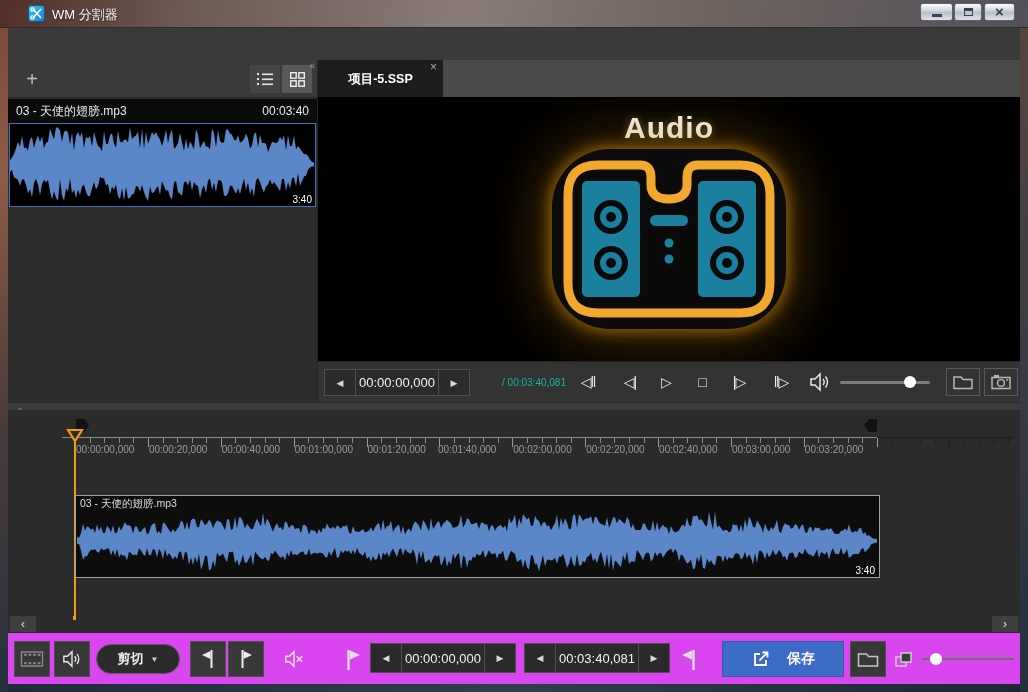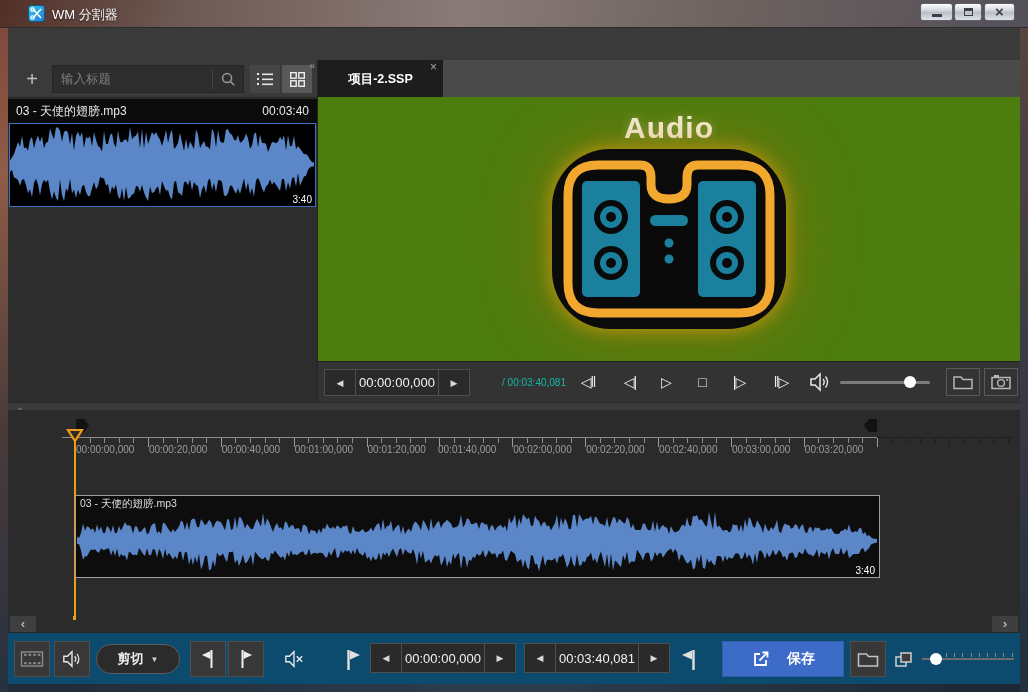--- a/index.html
+++ b/index.html
@@ -52,21 +52,21 @@
   #item-title{color:#e9e9e9;font-size:12px;margin-left:8px;flex:1;}
   #item-dur{color:#e9e9e9;font-size:12px;margin-right:8px;}
   #thumb{left:1px;top:63px;width:307px;height:84px;background:#000;border:1px solid #3f6fbf;}
   #thumb-time{right:3px;bottom:1px;color:#fff;font-size:10px;text-shadow:0 0 2px #000;}
 
   
   #tabstrip{left:318px;top:60px;width:702px;height:37px;background:#4a4a4a;}
   #tab-active{left:0;top:0;width:125px;height:37px;background:#1d1d1d;}
   #tab-label{width:100%;text-align:center;top:11px;color:#fff;font-size:12.5px;font-weight:bold;}
   #tab-close{right:6px;top:0px;color:#a8a8a8;font-size:12px;}
-  #preview{left:318px;top:97px;width:702px;height:264px;background:#4d7c0f;overflow:hidden;}
+  #preview{left:318px;top:97px;width:702px;height:264px;background:#000000;overflow:hidden;}
   #audio-caption{left:0;top:14px;width:702px;text-align:center;color:#f7f2de;font-size:30px;font-weight:bold;
     letter-spacing:1px;text-shadow:0 0 8px rgba(255,250,220,.35);}
   #audio-logo{left:234px;top:52px;width:234px;height:180px;background:#0b0b0b;border-radius:58px;
     box-shadow:0 0 16px 3px rgba(240,160,20,.55),0 0 55px 20px rgba(190,115,0,.26);}
 
   
   #transport{left:318px;top:361px;width:702px;height:41px;background:#333;border-top:1px solid #232323;}
   .stepper{background:#2a2a2a;border:1px solid #4f4f4f;display:flex;align-items:stretch;}
   .stepper .arr{width:30px;display:flex;align-items:center;justify-content:center;color:#d8d8d8;font-size:9px;}
   .stepper .sep{width:1px;background:#4f4f4f;}
@@ -91,21 +91,21 @@
   .tick{position:absolute;width:1px;background:#8a8a8a;}
   .rlabel{position:absolute;top:33px;color:#9c9c9c;font-size:10px;white-space:nowrap;}
   #clip{left:67px;top:84px;width:805px;height:83px;background:#0d0d0d;border:1px solid #9e9e9e;}
   #clip-title{left:4px;top:1px;color:#ddd;font-size:10.5px;}
   #clip-time{right:4px;bottom:1px;color:#fff;font-size:10px;}
   .scroll-btn{top:205px;width:26px;height:16px;background:#3f3f3f;color:#e0e0e0;font-size:12px;
     display:flex;align-items:center;justify-content:center;}
   #ph-tick{left:65px;top:205px;width:3px;height:4px;background:#ef9b16;}
 
   
-  #bottombar{left:8px;top:632px;width:1012px;height:52px;background:#0c4a6e;border-top:1px solid #272727;}
+  #bottombar{left:8px;top:632px;width:1012px;height:52px;background:#d946ef;border-top:1px solid #272727;}
   .bb-btn{top:8px;width:36px;height:36px;background:#383838;border:1px solid #4e4e4e;display:flex;align-items:center;justify-content:center;}
   #mode-pill{left:88px;top:11px;width:84px;height:30px;background:#2b2b2b;border:1px solid #5c5c5c;border-radius:15px;
     display:flex;align-items:center;justify-content:center;gap:7px;}
   #mode-label{color:#f0f0f0;font-size:13px;font-weight:bold;}
   #mode-arrow{color:#d0d0d0;font-size:8px;}
   #bb-stepper1{left:362px;top:10px;width:146px;height:30px;}
   #bb-stepper2{left:516px;top:10px;width:146px;height:30px;}
   .lone-flag{position:absolute;top:16px;}
   #save-btn{left:714px;top:8px;width:122px;height:36px;background:#3d6cc8;border:1px solid #345da8;
     display:flex;align-items:center;justify-content:center;gap:16px;}
@@ -143,30 +143,20 @@
   <div id="border-l" class="abs"></div>
   <div id="border-r" class="abs"></div>
   <div id="border-b" class="abs"></div>
 
 
   <div id="library" class="abs">
     <div id="lib-toolbar" class="abs">
       <div id="add-btn" class="abs">
           <span>+</span>
         </div>
-      <div id="search-box" class="abs">
-        <input id="search-input" placeholder="输入标题" style="">
-        <div id="search-sep"></div>
-        <div id="search-btn">
-          <svg width="18" height="18" viewBox="0 0 20 20">
-            <circle cx="9" cy="9" r="5" fill="none" stroke="#9a9a9a" stroke-width="1.7"></circle>
-            <line x1="12.7" y1="12.7" x2="17" y2="17" stroke="#9a9a9a" stroke-width="1.7"></line>
-          </svg>
-        </div>
-      </div>
       <div id="list-btn" class="abs">
         <svg width="18" height="16" viewBox="0 0 18 16">
           <g fill="#e6e6e6">
               <rect x="1" y="2" width="2" height="2"></rect>
               <rect x="1" y="7" width="2" height="2"></rect>
               <rect x="1" y="12" width="2" height="2"></rect>
           <rect x="6" y="2.5" width="11" height="1.6"></rect>
               <rect x="6" y="7.5" width="11" height="1.6"></rect>
               <rect x="6" y="12.5" width="11" height="1.6"></rect>
             </g>
@@ -191,21 +181,21 @@
     <div id="thumb" class="abs">
       <svg id="thumbWave" width="305" height="80">
           <polygon points="0,36.6 2,33.4 4,30.1 6,23.9 8,17.9 10,22.7 12,11.7 14,23.9 16,23.4 18,26.4 20,15.8 22,13.1 24,24.3 26,16.4 28,11.5 30,17.9 32,12.3 34,24.2 36,18.7 38,17.8 40,4.3 42,10.4 44,15.2 46,3.5 48,3.4 50,6.7 52,17.8 54,8.1 56,6.6 58,8.5 60,20.6 62,8.6 64,26.5 66,11.7 68,7.8 70,13.1 72,8.0 74,23.9 76,13.0 78,14.5 80,12.3 82,22.4 84,8.0 86,15.7 88,21.9 90,23.5 92,27.5 94,7.0 96,20.2 98,19.8 100,11.3 102,9.2 104,19.7 106,23.4 108,6.5 110,17.4 112,18.5 114,16.0 116,15.3 118,18.5 120,2.9 122,15.3 124,12.7 126,11.6 128,7.4 130,24.6 132,4.8 134,25.1 136,7.5 138,20.1 140,14.2 142,8.0 144,11.1 146,7.9 148,12.5 150,15.6 152,22.0 154,14.9 156,5.8 158,18.9 160,9.9 162,5.8 164,25.1 166,22.8 168,19.0 170,8.8 172,18.5 174,26.9 176,14.5 178,25.6 180,17.6 182,20.9 184,25.2 186,5.3 188,10.6 190,24.2 192,20.2 194,16.9 196,22.8 198,22.6 200,25.4 202,4.3 204,9.2 206,23.5 208,6.1 210,16.8 212,19.0 214,18.3 216,5.6 218,5.6 220,9.6 222,10.8 224,15.8 226,16.4 228,11.2 230,18.7 232,17.4 234,15.1 236,9.6 238,14.2 240,24.8 242,21.5 244,10.2 246,8.2 248,23.6 250,10.6 252,19.0 254,19.0 256,19.8 258,28.0 260,23.1 262,18.1 264,18.2 266,19.3 268,17.7 270,12.7 272,16.2 274,11.2 276,26.6 278,11.3 280,22.3 282,21.7 284,11.7 286,25.3 288,22.0 290,24.4 292,27.5 294,30.3 296,30.0 298,32.0 300,35.8 302,37.9 304,38.4 304,42.6 302,42.5 300,43.5 298,45.7 296,51.7 294,52.5 292,57.1 290,61.8 288,48.7 286,62.5 284,53.3 282,54.2 280,64.4 278,58.0 276,67.1 274,55.0 272,55.0 270,67.0 268,63.8 266,60.8 264,58.0 262,60.8 260,55.6 258,60.4 256,62.6 254,68.2 252,64.4 250,58.1 248,53.8 246,56.4 244,72.7 242,64.1 240,70.1 238,58.5 236,66.0 234,54.2 232,62.3 230,70.0 228,64.2 226,69.8 224,66.3 222,61.8 220,61.8 218,69.2 216,72.3 214,71.3 212,58.3 210,56.1 208,56.4 206,68.3 204,58.7 202,65.8 200,54.6 198,56.8 196,69.3 194,61.3 192,65.4 190,74.2 188,62.1 186,61.0 184,57.9 182,66.8 180,55.4 178,61.6 176,57.6 174,58.3 172,71.9 170,69.6 168,68.2 166,56.7 164,58.6 162,75.5 160,72.8 158,66.0 156,66.8 154,62.3 152,56.9 150,71.2 148,62.3 146,64.6 144,68.3 142,68.9 140,62.6 138,77.0 136,73.5 134,68.4 132,61.1 130,67.7 128,62.4 126,62.1 124,69.7 122,70.6 120,73.8 118,74.8 116,62.5 114,76.9 112,64.0 110,75.1 108,72.3 106,60.5 104,65.4 102,62.6 100,70.6 98,60.0 96,61.6 94,54.4 92,54.1 90,53.1 88,61.9 86,65.4 84,57.9 82,64.6 80,72.1 78,72.0 76,67.9 74,60.7 72,62.5 70,71.2 68,65.6 66,74.1 64,65.7 62,69.2 60,54.5 58,67.3 56,64.5 54,76.9 52,71.2 50,54.9 48,76.7 46,73.8 44,67.2 42,75.6 40,67.2 38,55.7 36,58.4 34,55.7 32,60.3 30,71.5 28,60.5 26,54.8 24,58.7 22,73.2 20,65.3 18,69.3 16,61.1 14,55.2 12,55.7 10,61.7 8,56.1 6,54.3 4,53.4 2,45.9 0,47.8" fill="#5b87c8"></polygon>
         </svg>
       <span id="thumb-time" class="abs">3:40</span>
     </div>
   </div>
 
   <div id="tabstrip" class="abs">
     <div id="tab-active" class="abs">
-      <div id="tab-label" class="abs">项目-2.SSP</div>
+      <div id="tab-label" class="abs">项目-5.SSP</div>
       <div id="tab-close" class="abs">×</div>
     </div>
   </div>
 
   <div id="preview" class="abs">
     <div id="audio-caption" class="abs">Audio</div>
     <div id="audio-logo" class="abs">
       <svg width="234" height="180" viewBox="0 0 234 180">
         <path d="M46 16 H88 Q99 16 99 28 V36 Q99 50 117 50 Q135 50 135 36 V28 Q135 16 146 16 H188 Q218 16 218 46 V134 Q218 164 188 164 H46 Q16 164 16 134 V46 Q16 16 46 16 Z" fill="#0a0a0a" stroke="#f2a72e" stroke-width="9"></path>
         <g fill="#1b7f9e">

